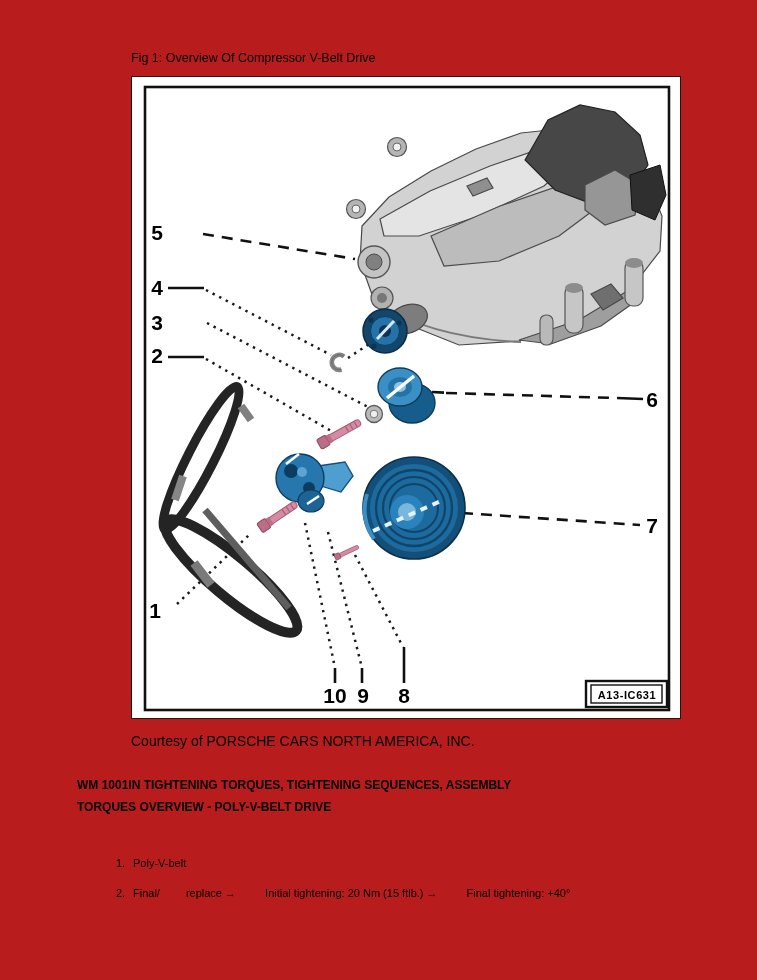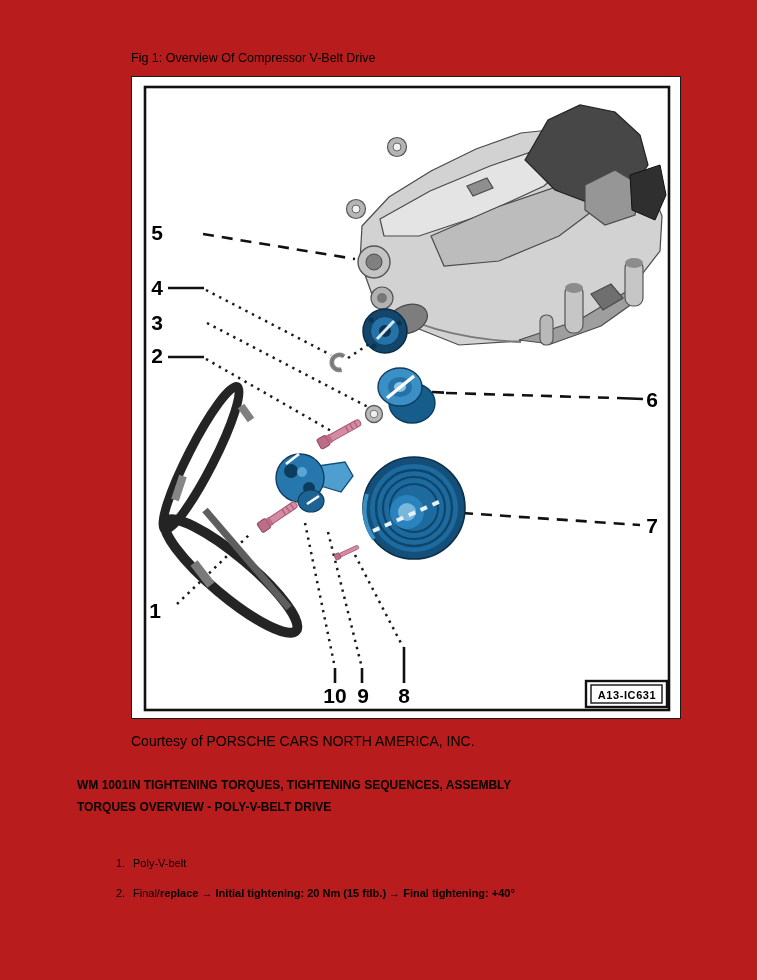--- a/index.html
+++ b/index.html
@@ -6,21 +6,21 @@
   .page{position:relative;width:757px;height:980px;background:#b91c1c;overflow:hidden;
         font-family:"Liberation Sans",sans-serif;color:#000;}
   .caption{position:absolute;left:131px;top:51px;font-size:12.5px;}
   .diagram{position:absolute;left:131px;top:76px;width:550px;height:643px;}
   .diagram svg{display:block;}
   .courtesy{position:absolute;left:131px;top:733px;font-size:14px;}
   .heading{position:absolute;left:77px;top:774px;font-size:12px;font-weight:bold;line-height:22px;white-space:nowrap;}
   .list{position:absolute;left:116px;top:856px;font-size:11px;line-height:14px;}
   .list-item{margin-bottom:16px;white-space:nowrap;}
   .list-num{display:inline-block;min-width:17px;}
-  .b{font-weight:bold;}
+  .b{font-weight:normal;padding-left:26px;}
   
   .callout{font:bold 21px "Liberation Sans",sans-serif;fill:#000;text-anchor:middle;}
   .code-text{font:bold 11px "Liberation Sans",sans-serif;fill:#000;text-anchor:middle;letter-spacing:0.6px;}
   .dots{stroke:#1a1a1a;stroke-width:2.5;stroke-dasharray:2.4 5;fill:none;}
   .dash{stroke:#111;stroke-width:2.6;stroke-dasharray:11 8;fill:none;}
   .solid{stroke:#111;stroke-width:2.6;fill:none;}
   .oln{stroke:#4a4a4a;stroke-width:1.2;}
 </style>
 </head>
 <body>

